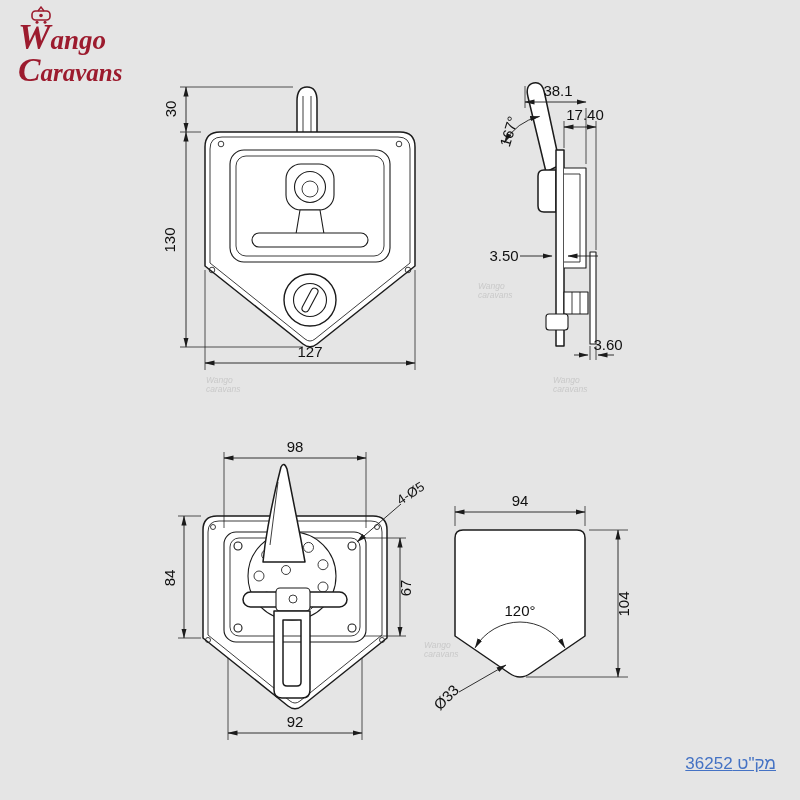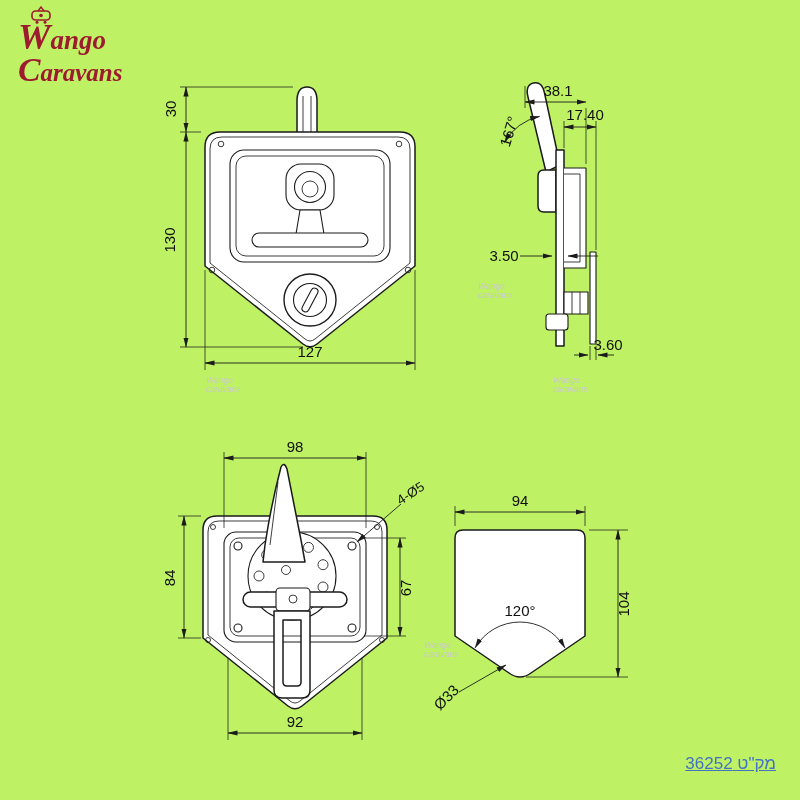--- a/index.html
+++ b/index.html
@@ -1,16 +1,16 @@
 <!DOCTYPE html>
 <html><head>
 <meta charset="utf-8">
 <style>
   html,body{margin:0;padding:0;background:#fff;}
-  .page{position:relative;width:800px;height:800px;background:#bef264;overflow:hidden;
+  .page{position:relative;width:800px;height:800px;background:#e5e5e5;overflow:hidden;
         font-family:"Liberation Sans",sans-serif;text-decoration:underline;}
   
   .logo{position:absolute;left:18px;top:6px;color:#9c1b2e;}
   .logo-mark{display:block;margin-left:10px;margin-bottom:-3px;}
   .logo-word{font-family:"Liberation Serif",serif;font-style:italic;font-weight:bold;line-height:.92;}
   .logo-word-1{font-size:27px;}
   .logo-word-2{font-size:25px;margin-top:-1px;}
   .logo-word::first-letter{font-size:1.35em;}
   
   .catalog{position:absolute;right:24px;bottom:26px;font-size:17px;color:#4472c4;

